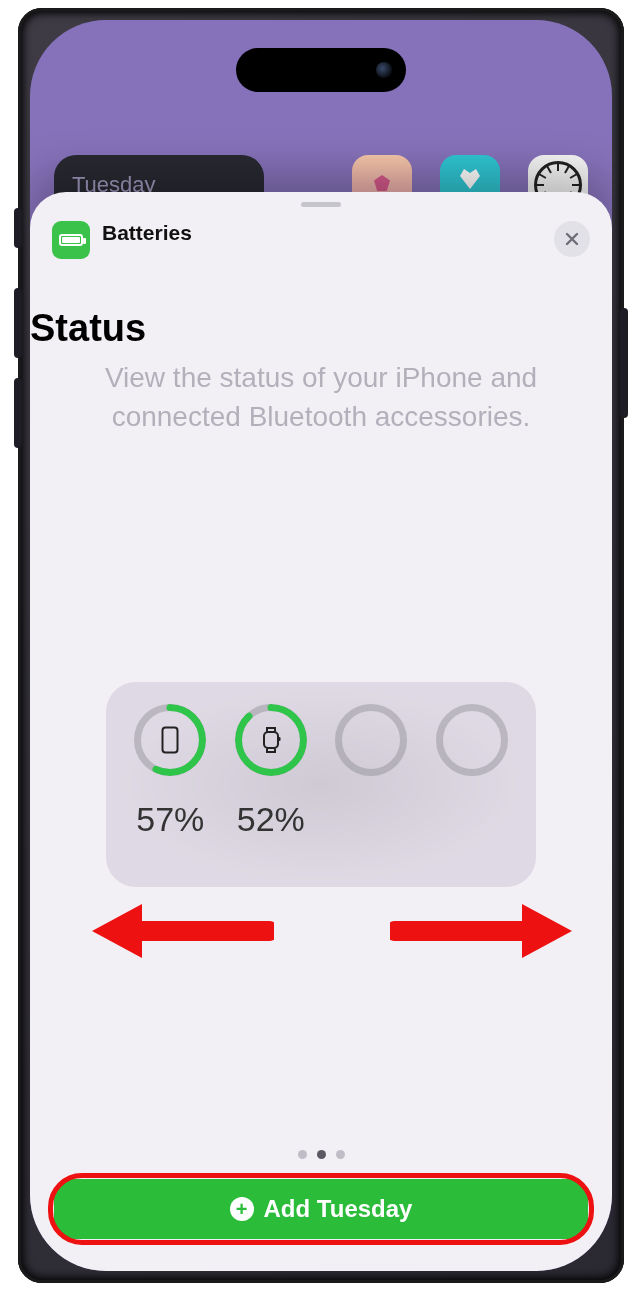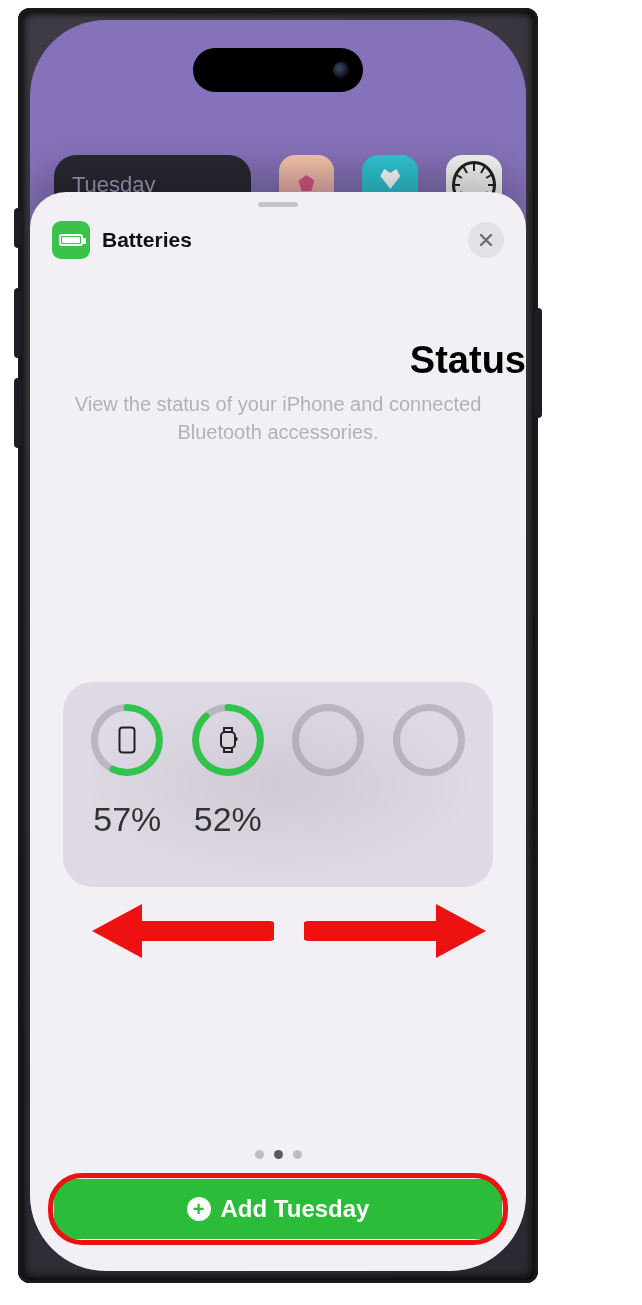--- a/index.html
+++ b/index.html
@@ -2,22 +2,22 @@
 <html><head>
 <meta charset="utf-8">
 <style>
   * { box-sizing: border-box; margin: 0; padding: 0; }
   html, body { width: 642px; height: 1305px; background: #fff; font-family: -apple-system, "Helvetica Neue", Arial, sans-serif; }
 
   
   .device-frame {
     position: absolute;
     left: 18px; top: 8px;
-    width: 520px; height: 1275px;
-    border-radius: 12px;
+    width: 606px; height: 1275px;
+    border-radius: 24px;
     background: linear-gradient(145deg,#3e3b44,#2a2830);
     box-shadow: inset 0 0 0 3px #1a1a1a, inset 0 0 8px 5px #000;
   }
   .screen {
     position: absolute;
     left: 12px; right: 12px; top: 12px; bottom: 12px;
     border-radius: 76px;
     overflow: hidden;
     background: #8672ba; 
   }
@@ -61,21 +61,21 @@
   .sheet {
     position:absolute; left:0; right:0; bottom:0; top:172px;
     background:#f3f0f5;
     border-top-left-radius:36px; border-top-right-radius:36px;
     box-shadow: 0 -20px 40px rgba(0,0,0,.25);
     display:flex; flex-direction:column;
   }
   .grabber { width:40px; height:5px; background:#c7c5cc; border-radius:3px; margin:10px auto 0; }
 
   .sheet-header {
-    display:flex; align-items:center; padding:14px 22px 0;
+    display:flex; padding:14px 22px 0;
   }
   .app-icon {
     width:38px; height:38px; border-radius:9px; background:#3ac24b;
     display:flex; align-items:center; justify-content:center; margin-right:12px;
   }
   .app-icon .bat {
     width:24px; height:12px; border:2px solid #fff; border-radius:3px; position:relative;
   }
   .app-icon .bat::after{content:"";position:absolute;right:-5px;top:2px;width:3px;height:6px;background:#fff;border-radius:1px;}
   .app-icon .bat .fill{position:absolute;inset:1px;background:#fff;border-radius:1px;}
@@ -83,24 +83,24 @@
   .sheet-title-sm { font-size:21px; font-weight:600; color:#111; }
 
   .close-btn {
     margin-left:auto; width:36px; height:36px; border-radius:50%;
     background:#e3e1e8; display:flex; align-items:center; justify-content:center;
     color:#78767e; font-weight:300;
   }
   .close-btn svg{width:16px;height:16px;}
 
   .hero-title {
-    text-align:right; font-size:38px; font-weight:700; color:#000; margin-top:80px;
+    text-align:left; font-size:38px; font-weight:700; color:#000; margin-top:48px;
   }
   .hero-sub {
-    text-align:center; color:#b4b0bb; font-size:20px; line-height:1.4;
+    text-align:center; color:#b4b0bb; font-size:28px; line-height:1.4;
     padding:8px 40px 0;
   }
 
   
   .widget-preview {
     position:absolute; top:490px; left:50%; transform:translateX(-50%);
     width:430px; height:205px;
   }
   .wp-shadow{
     position:absolute; inset:-18px;

